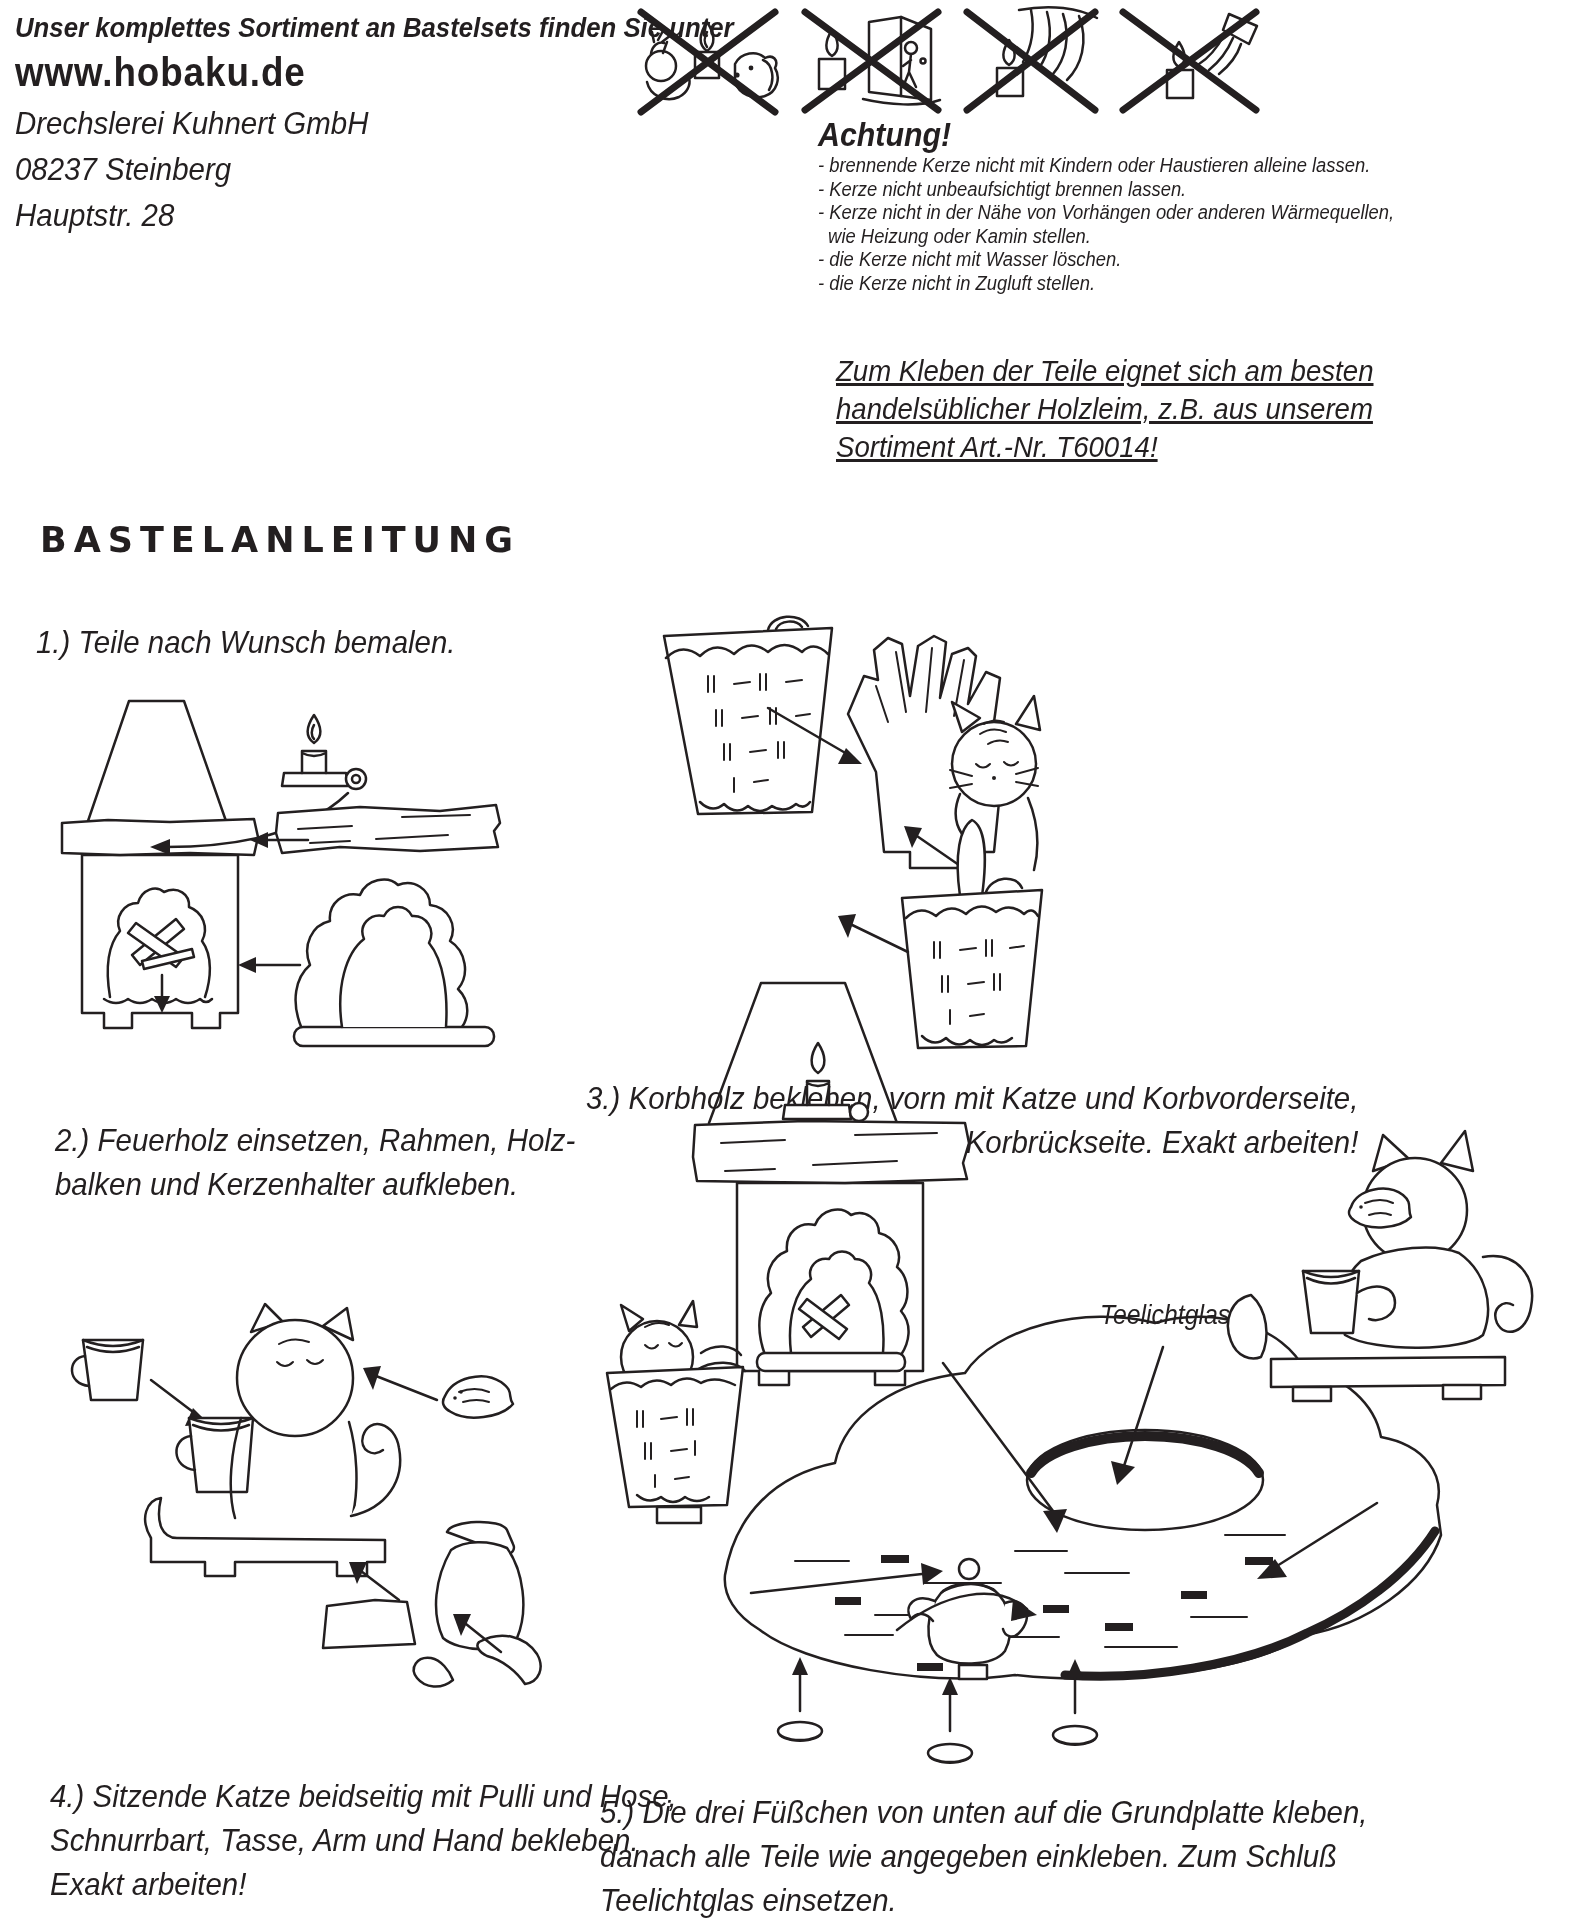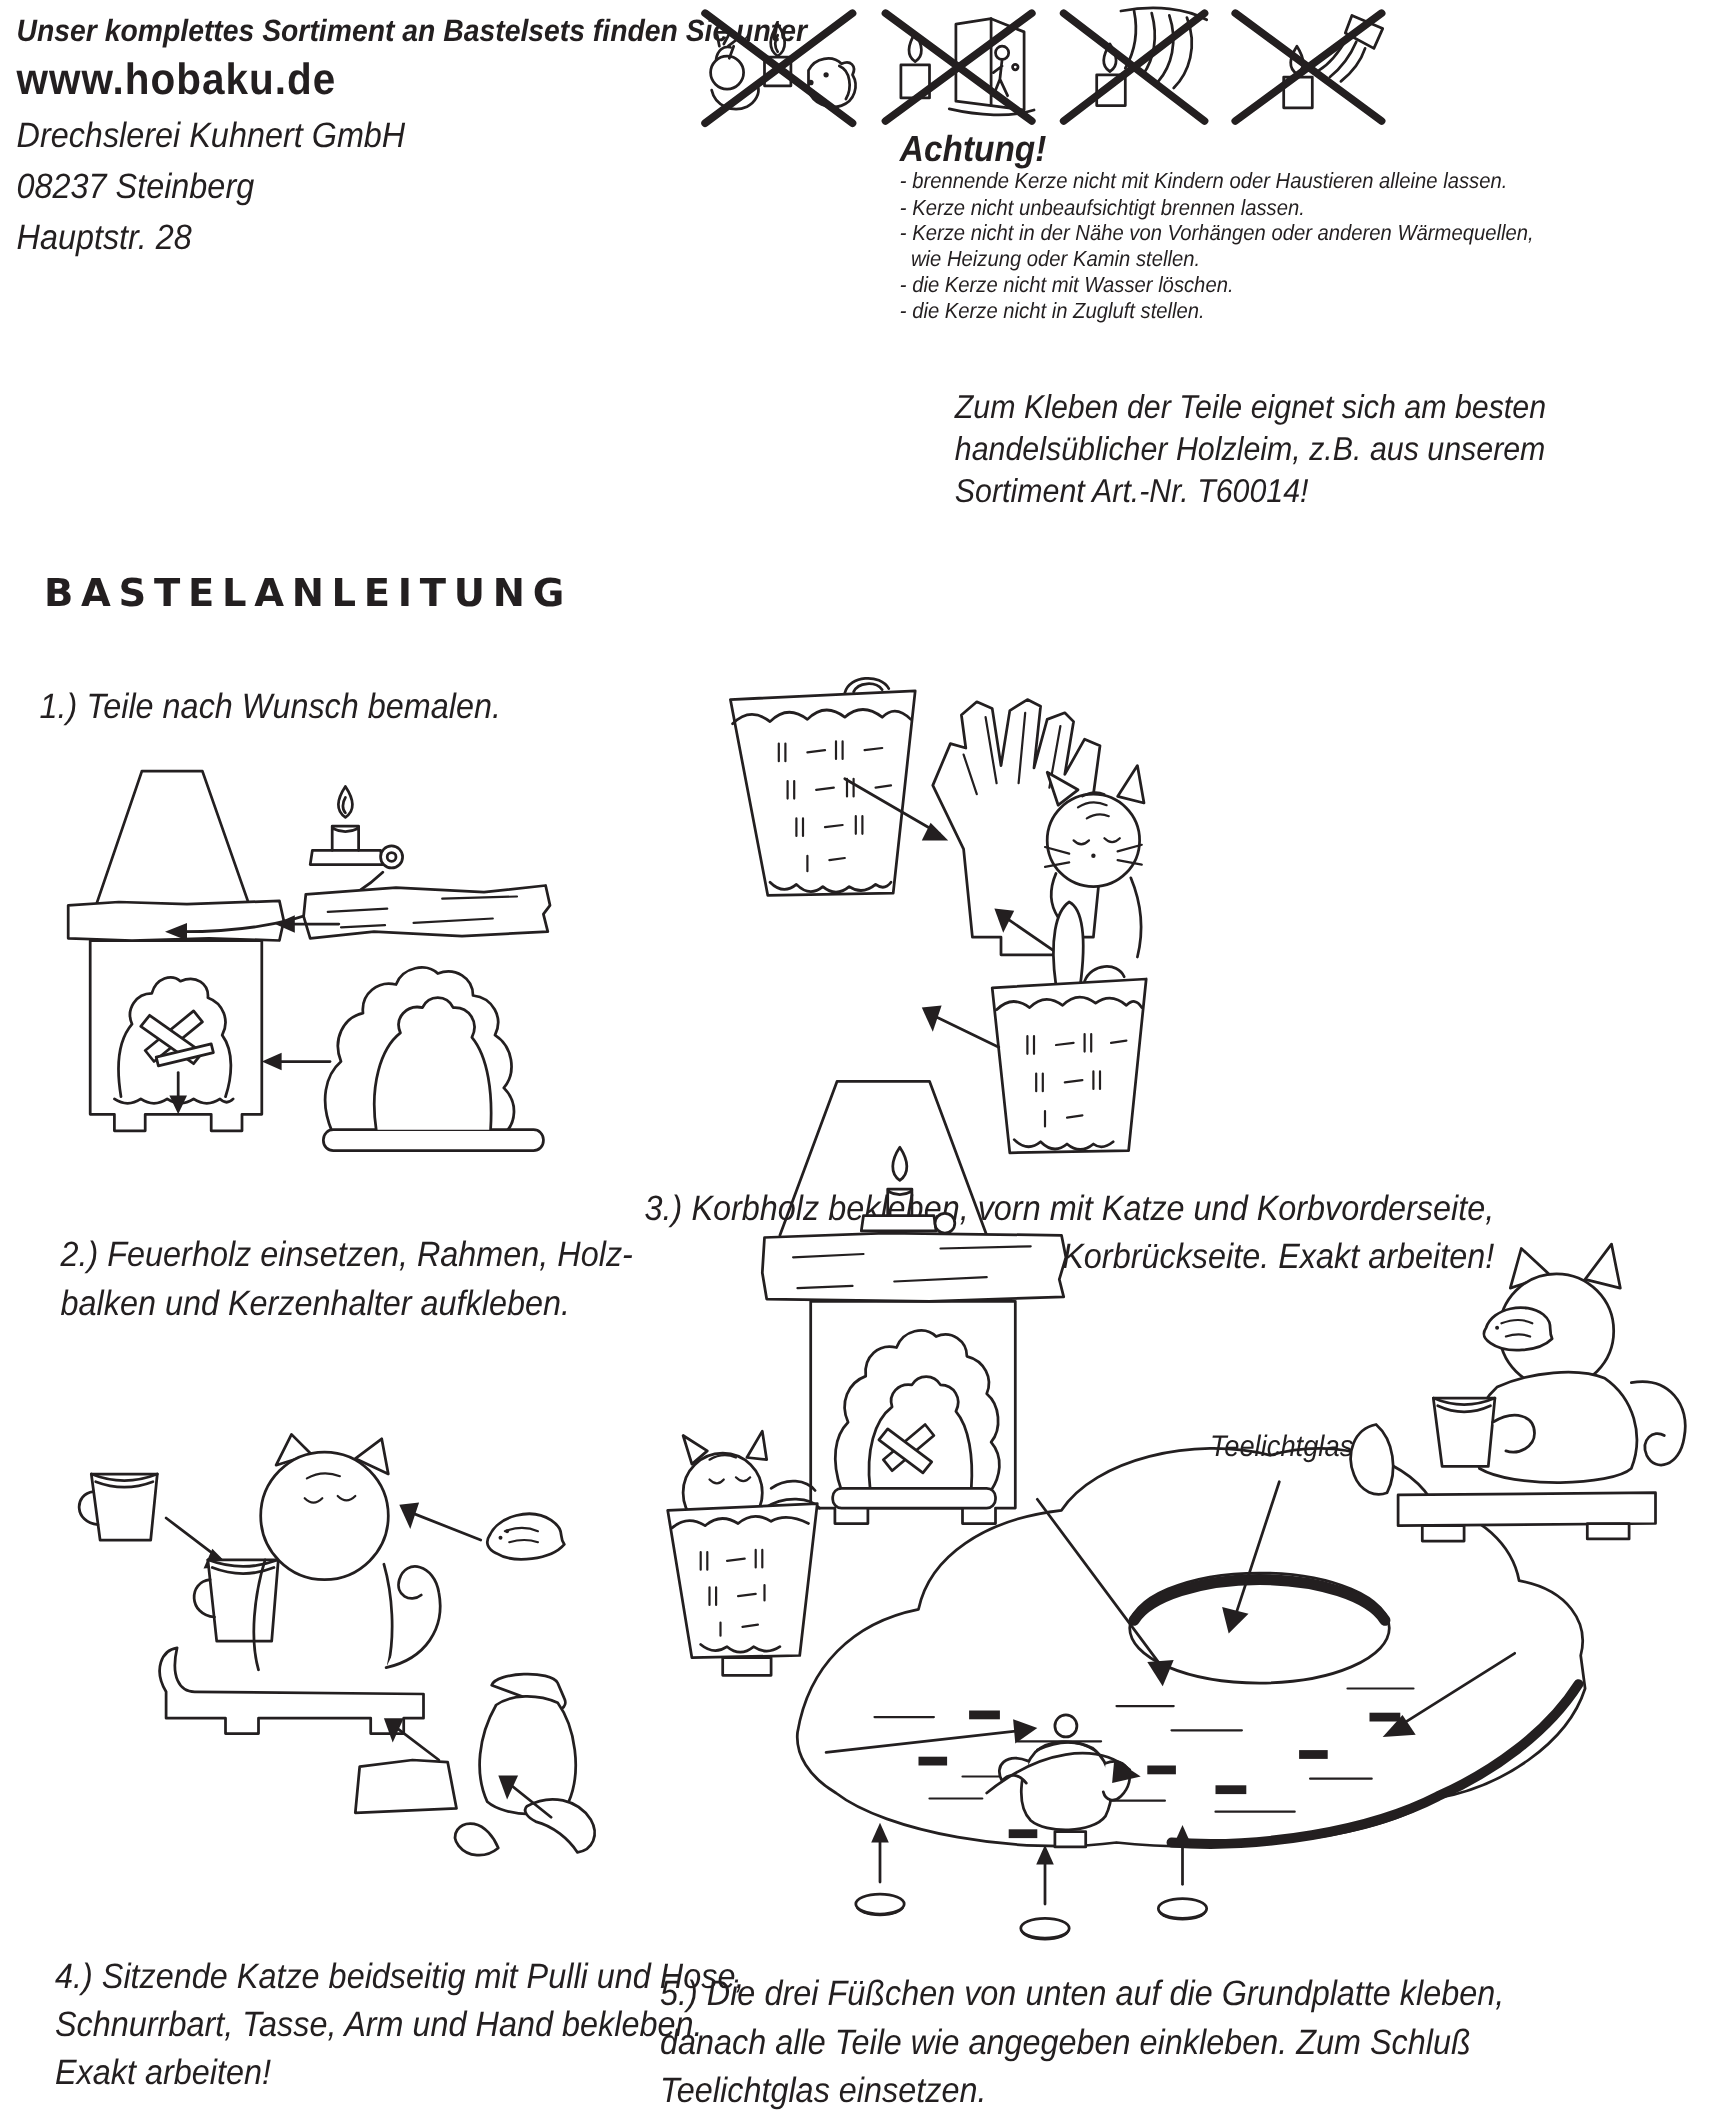--- a/index.html
+++ b/index.html
@@ -108,21 +108,21 @@
     <div style="margin-top:0;">
       <div class="it cond warn-item">- brennende Kerze nicht mit Kindern oder Haustieren alleine lassen.</div>
       <div class="it cond warn-item">- Kerze nicht unbeaufsichtigt brennen lassen.</div>
       <div class="it cond warn-item">- Kerze nicht in der Nähe von Vorhängen oder anderen Wärmequellen,</div>
       <div class="it cond warn-item wrap">wie Heizung oder Kamin stellen.</div>
       <div class="it cond warn-item">- die Kerze nicht mit Wasser löschen.</div>
       <div class="it cond warn-item">- die Kerze nicht in Zugluft stellen.</div>
     </div>
   </div>
 
-  <div class="abs" style="left:868px; top:352px;">
+  <div class="abs" style="left:836px; top:352px;text-decoration:underline;">
     <div class="it cond glue-line">Zum Kleben der Teile eignet sich am besten</div>
     <div class="it cond glue-line">handelsüblicher Holzleim, z.B. aus unserem</div>
     <div class="it cond glue-line">Sortiment Art.-Nr. T60014!</div>
   </div>
 
   <div class="abs main-title" style="left:40px; top:520px;">BASTELANLEITUNG</div>
 
   <div class="abs it cond step-line" style="left:36px; top:620px;">1.) Teile nach Wunsch bemalen.</div>
 
   <div class="abs" style="left:50px; top:695px;">

